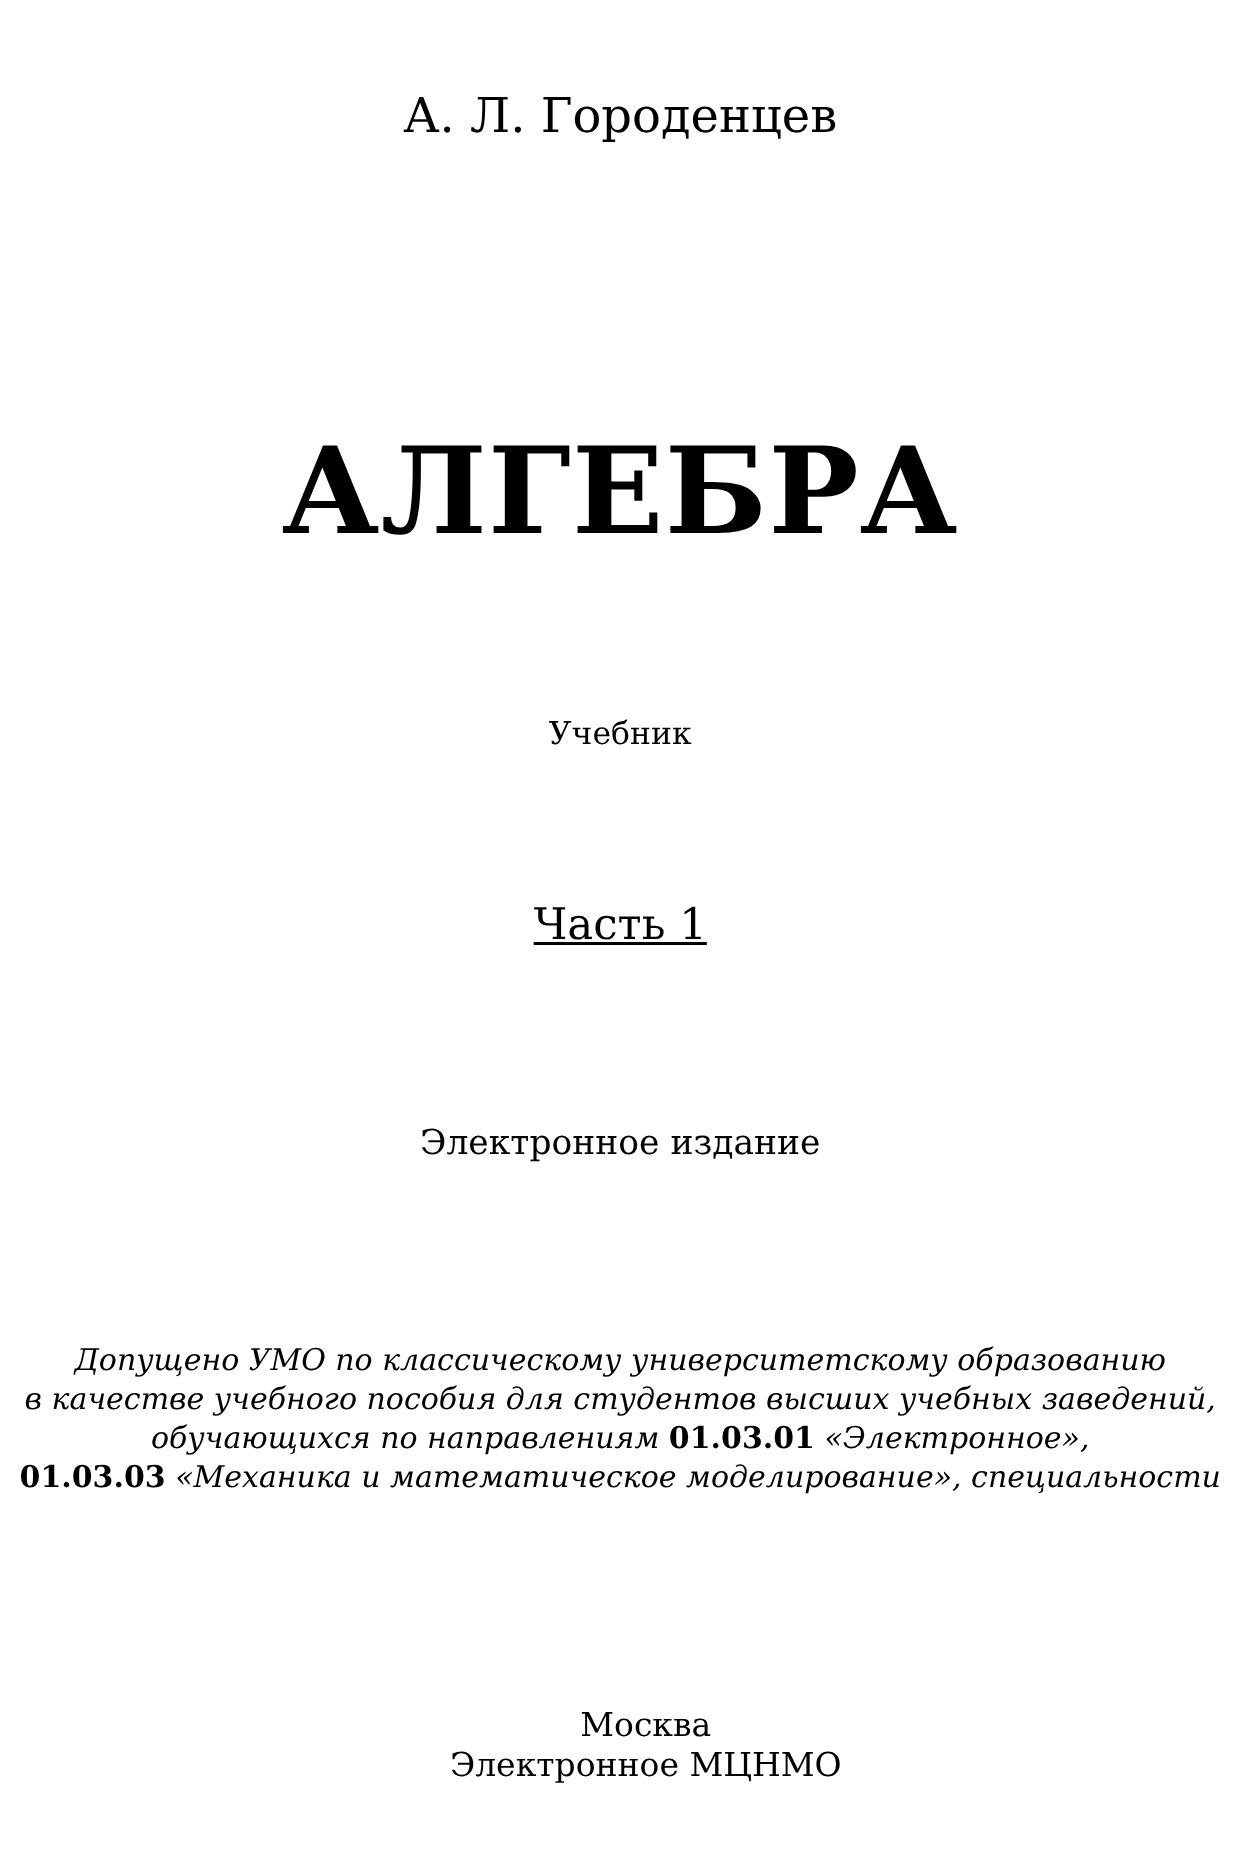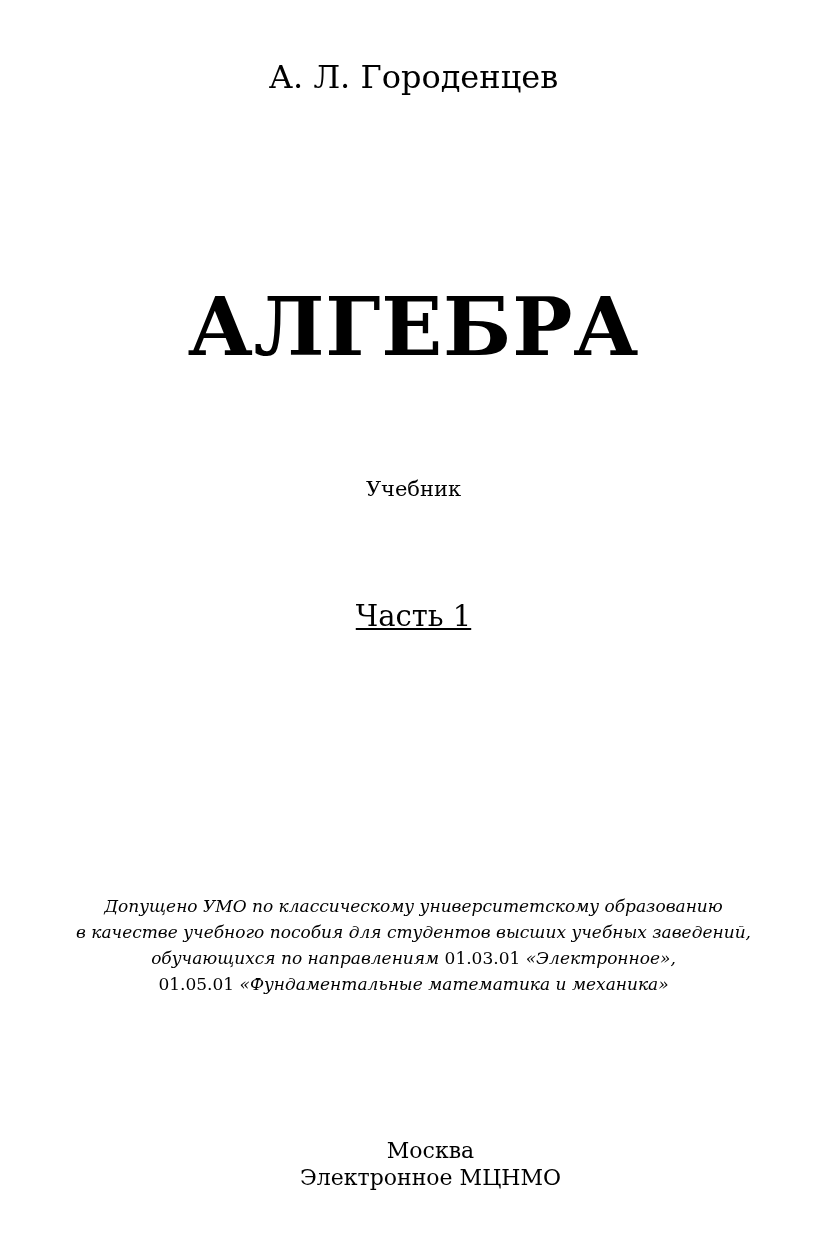--- a/index.html
+++ b/index.html
@@ -46,31 +46,32 @@
     line-height: 1.2;
     text-decoration: underline;
   }
   .edition {
     top: 749px;
     font-size: 23px;
     line-height: 1.2;
   }
   .approval {
     top: 893px;
-    font-size: 17px;
+    font-size: 20px;
     line-height: 26px;
   }
   .approval-line {
     white-space: nowrap;
   }
   .seg-italic {
     font-style: italic;
   }
   .seg-regular {
     font-style: normal;
+    font-weight: bold;
   }
   .imprint {
     top: 1137px;
     font-size: 22px;
     line-height: 27px;
     padding-left: 17px;
   }
 </style>
 </head>
 <body>
@@ -80,26 +81,27 @@
   <div class="centered book-title">АЛГЕБРА</div>
 
   <div class="centered author">А. Л. Городенцев</div>
 
   <div class="centered subtitle">
     <div>Учебник</div>
   </div>
 
   <div class="centered part">Часть 1</div>
 
+  <div class="centered edition">Электронное издание</div>
 
   <div class="centered approval">
       <div class="approval-line"><span class="seg-italic">Допущено УМО по классическому университетскому образованию</span></div>
       <div class="approval-line"><span class="seg-italic">в качестве учебного пособия для студентов высших учебных заведений,</span></div>
       <div class="approval-line"><span class="seg-italic">обучающихся по направлениям </span><span class="seg-regular">01.03.01</span><span class="seg-italic"> «Электронное»,</span></div>
-      <div class="approval-line"><span class="seg-regular">01.05.01</span><span class="seg-italic"> «Фундаментальные математика и механика»</span></div>
+      <div class="approval-line"><span class="seg-regular">01.03.03</span><span class="seg-italic"> «Механика и математическое моделирование», специальности</span></div>
     </div>
 
   <div class="centered imprint">
     <div>Москва</div>
     <div>Электронное МЦНМО</div>
   </div>
 
 </div>
 
 </body></html>

